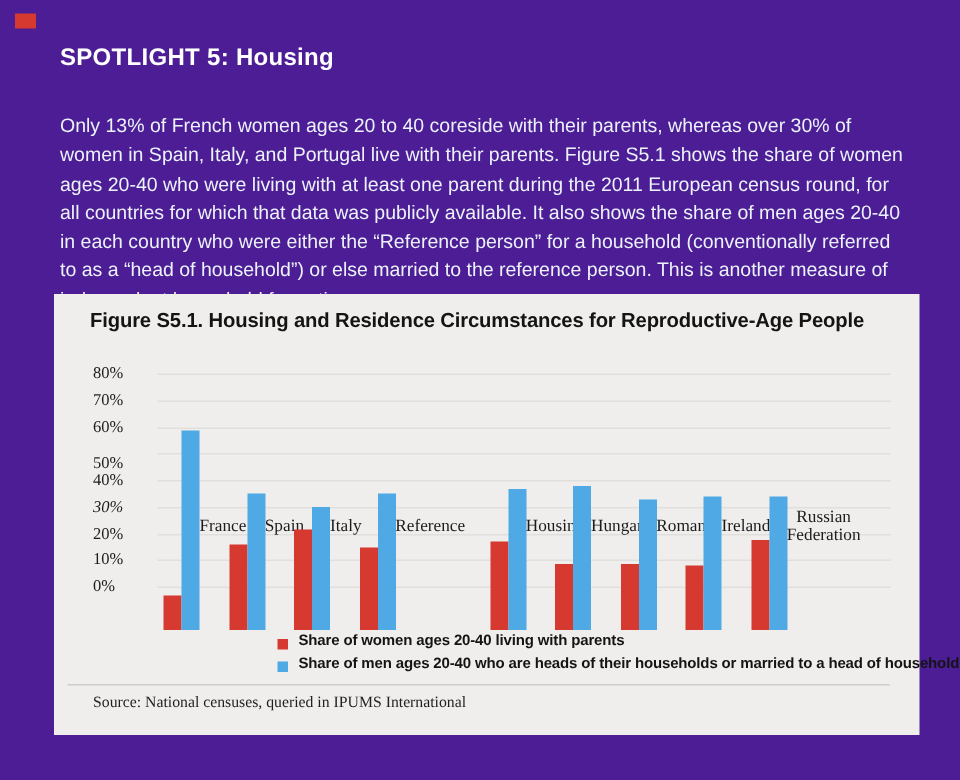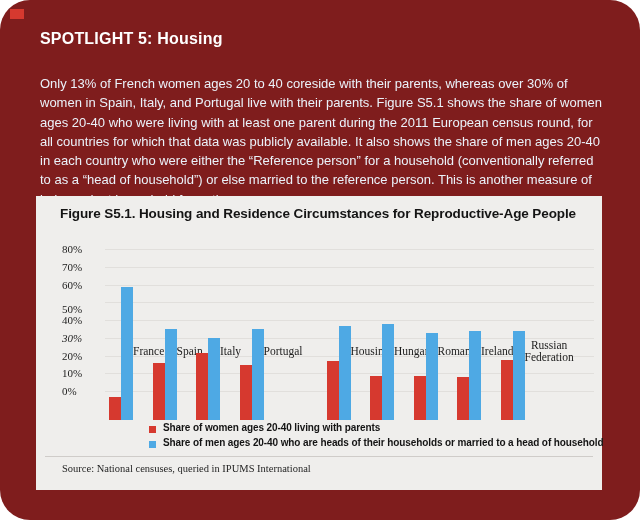--- a/index.html
+++ b/index.html
@@ -1,40 +1,40 @@
 <!DOCTYPE html>
 <html><head>
 <meta charset="utf-8">
 <style>
   html,body{margin:0;padding:0;}
-  .stage{position:relative;width:640px;height:520px;background:#7f1d1d;overflow:hidden;
-         font-family:"Liberation Sans",sans-serif;border-radius:30px;}
+  .stage{position:relative;width:640px;height:520px;background:#4c1d95;overflow:hidden;
+         font-family:"Liberation Sans",sans-serif;}
   .corner-accent{position:absolute;left:10px;top:9px;width:14px;height:10px;background:#d6392f;}
   .header-title{position:absolute;left:40px;top:30px;font-size:16px;font-weight:bold;color:#ffffff;
                 letter-spacing:.2px;}
   .intro{position:absolute;left:40px;top:74px;width:564px;font-size:13px;line-height:19.3px;
          color:#ebf2fa;}
-  .panel{position:absolute;left:36px;top:196px;width:566px;height:294px;background:#efeeec;}
+  .panel{position:absolute;left:36px;top:196px;width:566px;height:294px;background:#efeeec;padding-left:11px;}
   .fig-title{position:absolute;left:24px;top:10px;font-size:13.5px;font-weight:bold;color:#141414;
              letter-spacing:-.1px;white-space:nowrap;}
   .plot{position:absolute;left:69px;top:53px;width:489px;height:142px;}
   .gridline{position:absolute;left:0;right:0;height:1px;background:#e1dfdc;}
   .ticks{position:absolute;left:0;top:0;width:100%;height:100%;}
   .tick-label{position:absolute;left:26px;width:38px;text-align:left;
               font-family:"Liberation Serif",serif;font-size:11px;color:#1c1c1c;}
   .bar-groups{position:absolute;left:69px;top:53px;width:489px;height:200px;display:flex;
               padding-left:4px;box-sizing:border-box;}
   .slot{width:43.5px;flex:0 0 43.5px;display:flex;flex-direction:row;align-items:center;}
   .spacer{width:43.5px;flex:0 0 43.5px;}
   .bars{height:142px;display:flex;align-items:flex-end;}
   .bar{width:12px;}
   .cat{margin-top:4px;font-family:"Liberation Serif",serif;font-size:11.5px;line-height:12px;
        color:#1c1c1c;text-align:center;width:60px;}
   .legend{position:absolute;left:113px;top:226px;}
-  .legend-row{display:flex;align-items:flex-end;margin-bottom:4px;}
+  .legend-row{display:flex;align-items:flex-end;margin-bottom:4px;margin-left:36px;}
   .swatch{width:7px;height:7px;margin-right:7px;flex:0 0 7px;}
   .legend-text{font-size:10px;font-weight:bold;color:#141414;letter-spacing:-.1px;white-space:nowrap;}
   .divider{position:absolute;left:9px;width:548px;top:260px;height:1px;background:#cfccc9;}
   .source{position:absolute;left:26px;top:267px;font-family:"Liberation Serif",serif;
           font-size:10.5px;color:#1f1f1f;}
 </style>
 </head>
 <body>
 
 <div class="stage">
@@ -89,21 +89,21 @@
             <div class="bar" style="height: 67.45px; background: rgb(214, 57, 47);"></div>
             <div class="bar" style="height: 81.65px; background: rgb(78, 169, 228);"></div>
           </div>
           <div class="cat">Italy</div>
         </div>
         <div class="slot">
           <div class="bars">
             <div class="bar" style="height: 55.025px; background: rgb(214, 57, 47);"></div>
             <div class="bar" style="height: 90.525px; background: rgb(78, 169, 228);"></div>
           </div>
-          <div class="cat">Portugal</div>
+          <div class="cat">Reference</div>
         </div>
         <div class="spacer"></div>
         <div class="slot">
           <div class="bars">
             <div class="bar" style="height: 58.575px; background: rgb(214, 57, 47);"></div>
             <div class="bar" style="height: 94.075px; background: rgb(78, 169, 228);"></div>
           </div>
           <div class="cat">Housing</div>
         </div>
         <div class="slot">

